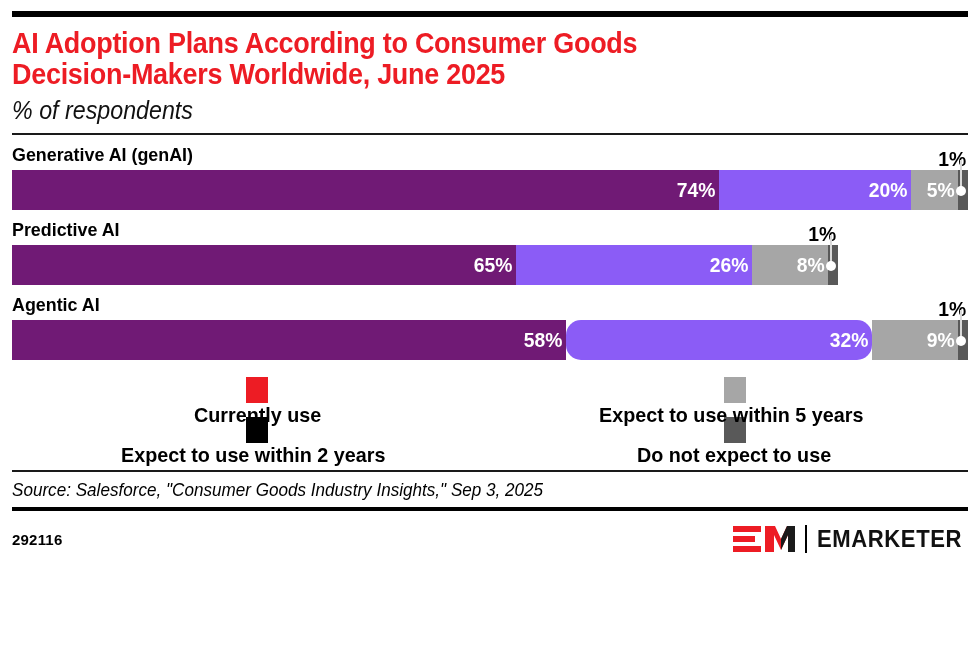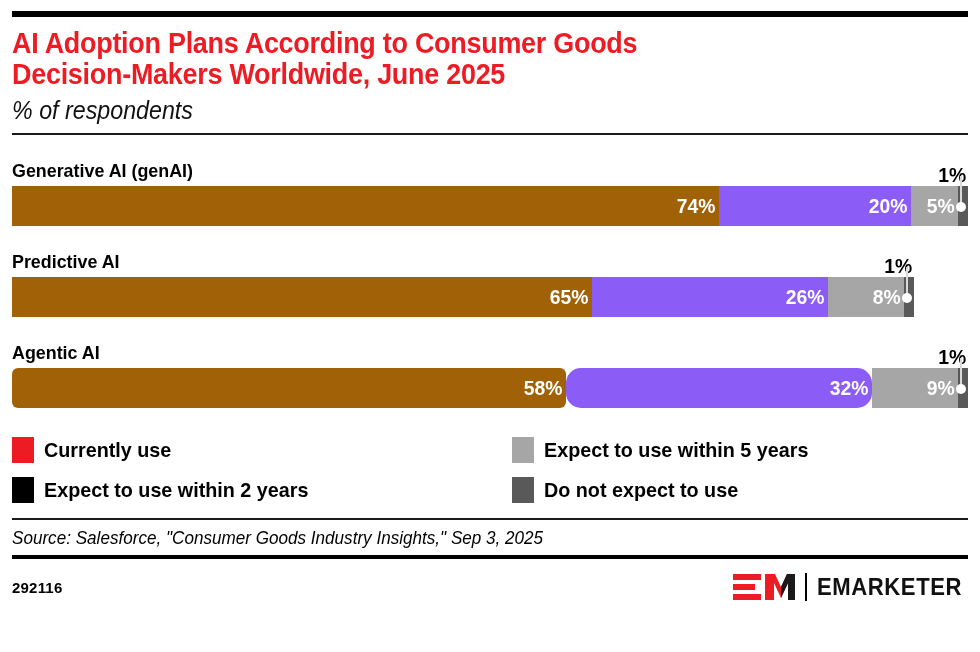--- a/index.html
+++ b/index.html
@@ -41,21 +41,21 @@
     transform-origin:left center;
     margin-top:6px;
   }
   .rule-thin {
     height:2px; background:#1a1a1a;
     margin-top:9px;
   }
 
   
   .bars { margin-top:0; }
-  .bar-group { position:relative; margin-top:25px; }
+  .bar-group { position:relative; margin-top:9px; }
   .cat-label {
     font-weight:bold;
     font-size:19px;
     line-height:22px;
     color:#000;
     transform:scaleX(0.94);
     transform-origin:left center;
     margin-bottom:4px;
   }
   .bar-track {
@@ -74,21 +74,21 @@
   }
   .seg-value {
     font-weight:bold;
     font-size:21px;
     color:#fff;
     padding-right:4px;
     transform:scaleX(0.92);
     transform-origin:right center;
     white-space:nowrap;
   }
-  .seg.s-red { background:#a16207; }
+  .seg.s-red { background:#701a75; }
   .seg.s-black { background:#8b5cf6; }
   .seg.s-ltgray { background:#A6A6A6; }
   .seg.s-dkgray { background:#595959; }
 
   
   .callout {
     position:absolute;
     right:0;
     bottom:100%;
     width:46px;
@@ -123,21 +123,21 @@
   }
 
   
   .legend {
     margin-top:22px;
     display:grid;
     grid-template-columns:500px auto;
     grid-auto-rows:40px;
     align-items:center;
   }
-  .legend-item { display:flex; align-items:center; }
+  .legend-item { display:flex; align-items:center;flex-direction:column; }
   .swatch {
     width:22px; height:26px;
     margin-right:10px;
     flex:0 0 auto;
   }
   .sw-red { background:#ED1C24; }
   .sw-black { background:#000000; }
   .sw-ltgray { background:#A6A6A6; }
   .sw-dkgray { background:#595959; }
   .legend-label {
@@ -220,42 +220,42 @@
               <span class="callout-value">1%</span>
             </div>
             <div class="leader"></div>
             <div class="leader-dot"></div>
           </div>
         </div>
       </div>
       <div class="bar-group">
         <div class="cat-label">Predictive AI</div>
         <div class="bar-track">
-          <div class="seg s-red" style="width: 580px;">
+          <div class="seg s-red" style="width: 504px;">
             <span class="seg-value">65%</span>
           </div>
           <div class="seg s-black" style="width: 236px;">
             <span class="seg-value">26%</span>
           </div>
           <div class="seg s-ltgray" style="width: 76.48px;">
             <span class="seg-value">8%</span>
           </div>
           <div class="seg s-dkgray" style="width: 9.56px;">
             <div class="callout">
               <span class="callout-value">1%</span>
             </div>
             <div class="leader"></div>
             <div class="leader-dot"></div>
           </div>
         </div>
       </div>
       <div class="bar-group">
         <div class="cat-label">Agentic AI</div>
         <div class="bar-track">
-          <div class="seg s-red" style="width: 554.48px; border-radius: 6px;">
+          <div class="seg s-red" style="width: 554.48px;">
             <span class="seg-value">58%</span>
           </div>
           <div class="seg s-black" style="width: 305.92px; border-radius: 15px;">
             <span class="seg-value">32%</span>
           </div>
           <div class="seg s-ltgray" style="width: 86.04px;">
             <span class="seg-value">9%</span>
           </div>
           <div class="seg s-dkgray" style="width: 9.56px;">
             <div class="callout">

